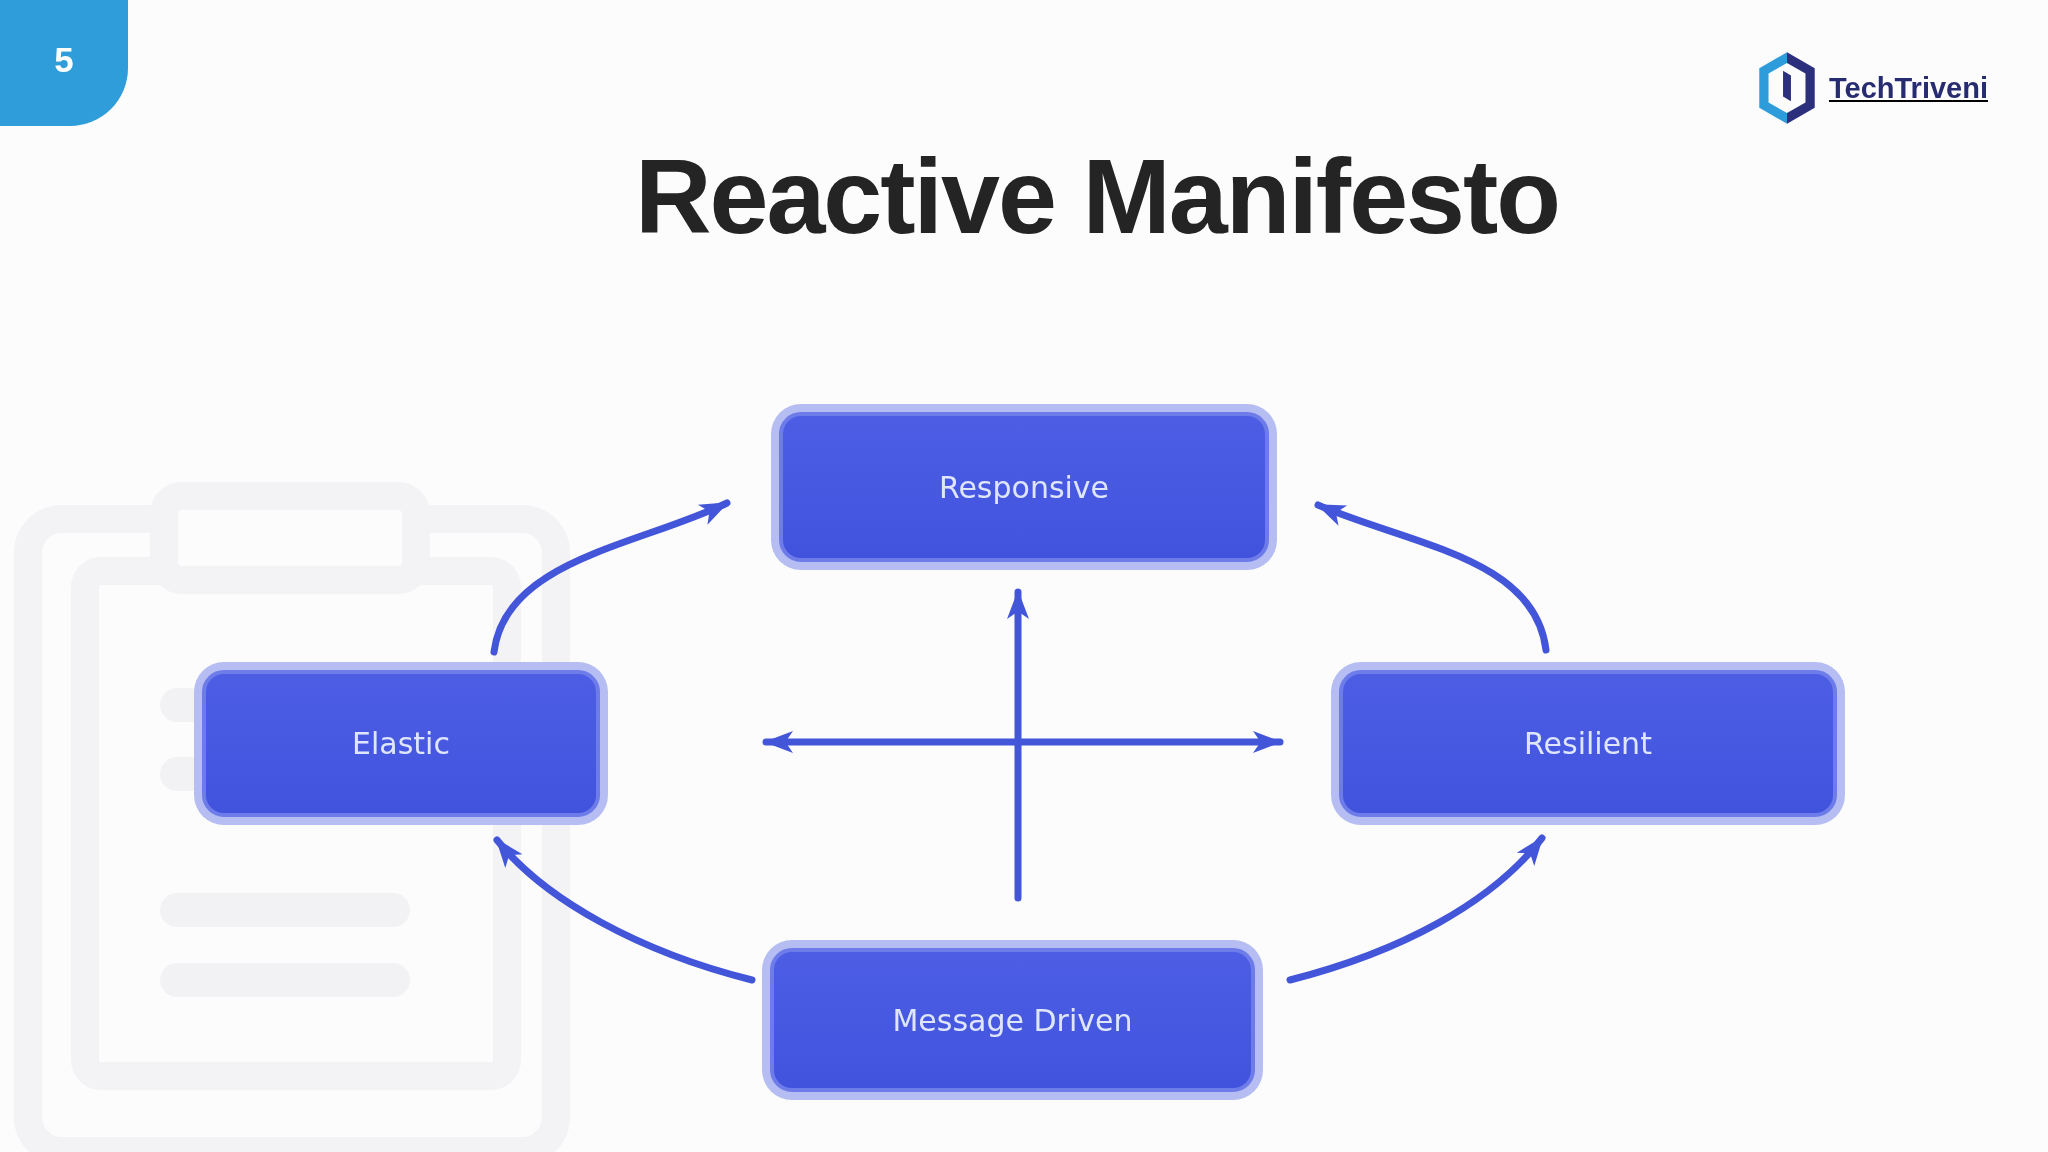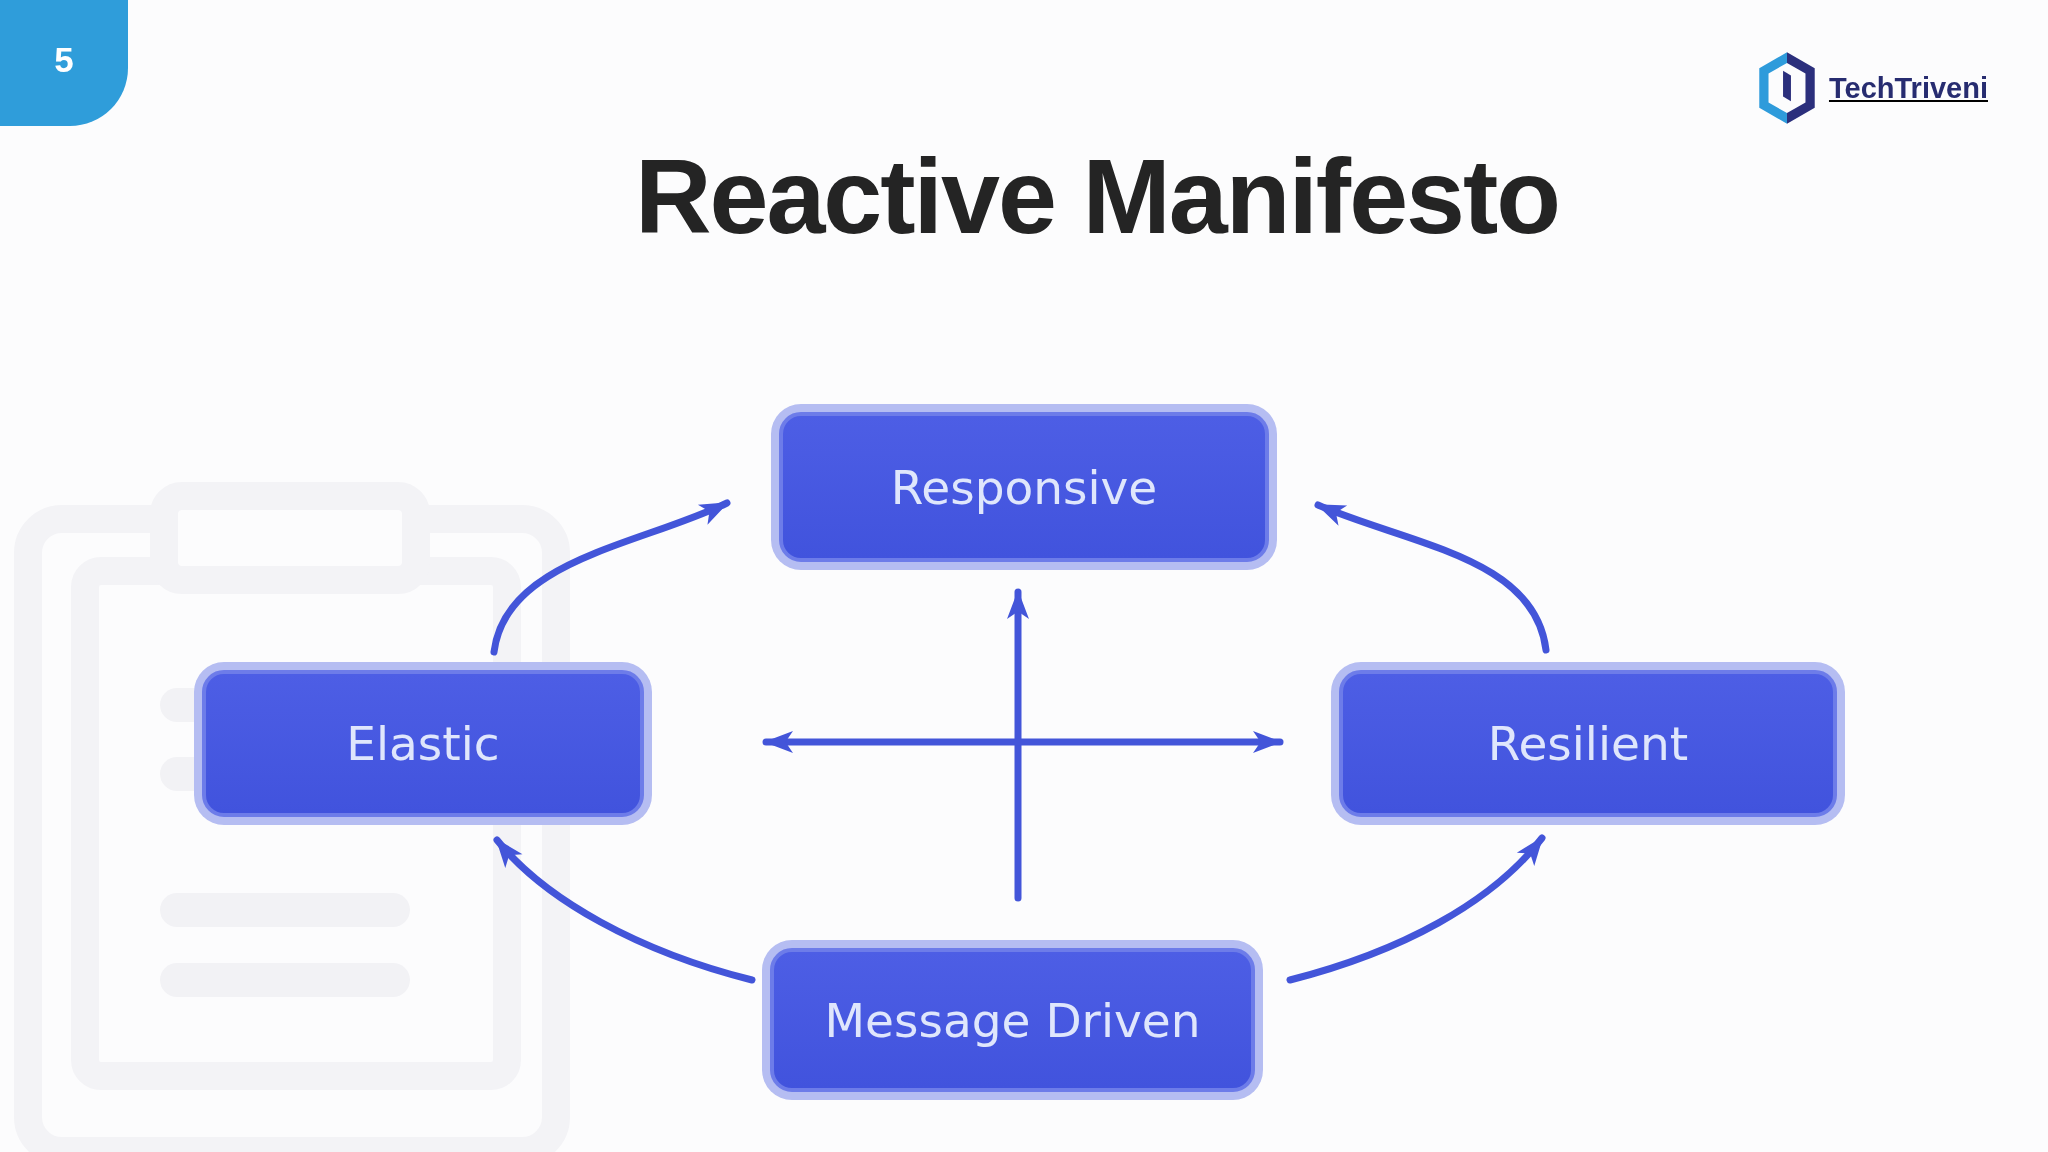--- a/index.html
+++ b/index.html
@@ -42,23 +42,23 @@
   .node{
     position:absolute;z-index:2;box-sizing:border-box;
     background:#b5bdf2;border-radius:30px;padding:8px;
   }
   .node-inner{
     width:100%;height:100%;box-sizing:border-box;border-radius:22px;
     border:4px solid #6d7ce9;
     background:linear-gradient(180deg,#4d5ee5 0%,#4153dd 100%);
     display:flex;align-items:center;justify-content:center;
   }
-  .node-label{font-family:"DejaVu Sans",sans-serif;font-size:47px;color:#dfe6fc;text-align:center;}
+  .node-label{font-family:"DejaVu Sans",sans-serif;font-size:30px;color:#dfe6fc;text-align:center;}
   .node-responsive{left:771px;top:404px;width:506px;height:166px;}
-  .node-elastic{left:194px;top:662px;width:458px;height:163px;}
+  .node-elastic{left:194px;top:662px;width:414px;height:163px;}
   .node-resilient{left:1331px;top:662px;width:514px;height:163px;}
   .node-message{left:762px;top:940px;width:501px;height:160px;}
 </style>
 </head>
 <body>
 
 <div class="slide">
 
   <div class="wm">
     <div class="wm-outer"></div>

